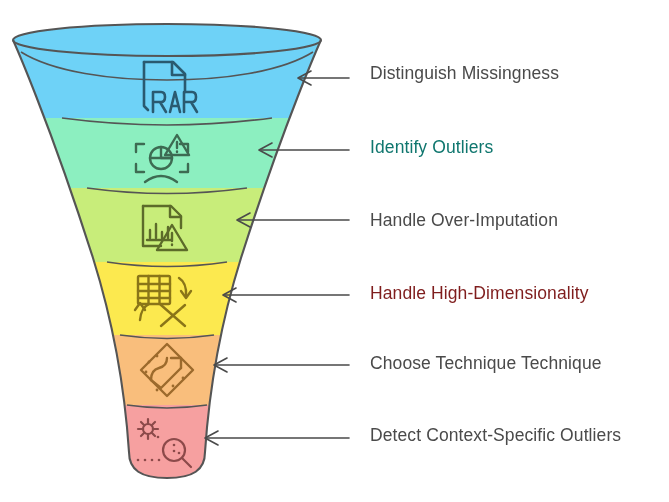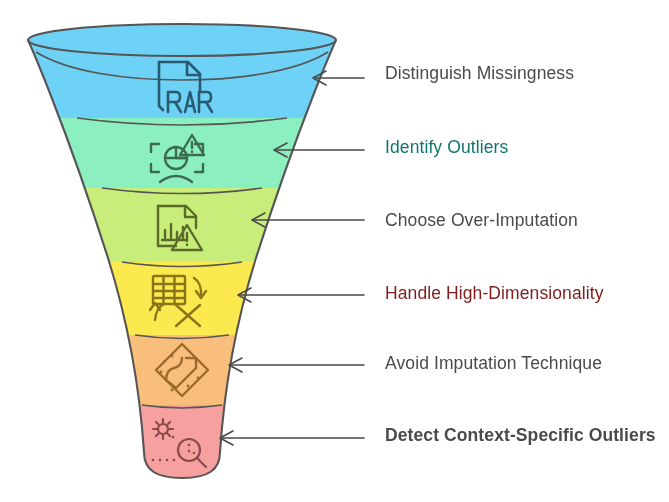--- a/index.html
+++ b/index.html
@@ -9,21 +9,21 @@
   }
   body {
     width: 669px;
     height: 502px;
     font-family: "Liberation Sans", sans-serif;
     overflow: hidden;
     position: relative;
   }
   #canvas {
     position: absolute;
-    left: 16px;
+    left: 1px;
     top: 0;
     width: 575px;
     height: 502px;
   }
   .funnel-svg {
     position: absolute;
     left: 0;
     top: 0;
     width: 669px;
     height: 502px;
@@ -226,19 +226,19 @@
       <g>
         <path d="M 348,438 L 206,438"></path>
         <path d="M 217,431 L 204,438 L 217,445"></path>
       </g>
     </g>
   </svg>
 
   <div class="labels-layer">
     <div class="stage-label" style="top: 65px; color: rgb(74, 74, 74);">Distinguish Missingness</div>
     <div class="stage-label" style="top: 139px; color: #0f766e;">Identify Outliers</div>
-    <div class="stage-label" style="top: 212px; color: rgb(74, 74, 74);">Choose Over-Imputation</div>
+    <div class="stage-label" style="top: 212px; color: rgb(74, 74, 74);">Handle Over-Imputation</div>
     <div class="stage-label" style="top: 285px; color: #7f1d1d;">Handle High-Dimensionality</div>
-    <div class="stage-label" style="top: 355px; color: rgb(74, 74, 74);">Avoid Imputation Technique</div>
-    <div class="stage-label" style="top: 427px; color: rgb(74, 74, 74); font-weight: bold;">Detect Context-Specific Outliers</div>
+    <div class="stage-label" style="top: 355px; color: rgb(74, 74, 74);">Choose Technique Technique</div>
+    <div class="stage-label" style="top: 427px; color: rgb(74, 74, 74);">Detect Context-Specific Outliers</div>
   </div>
 
 </div>
 
 </body></html>

